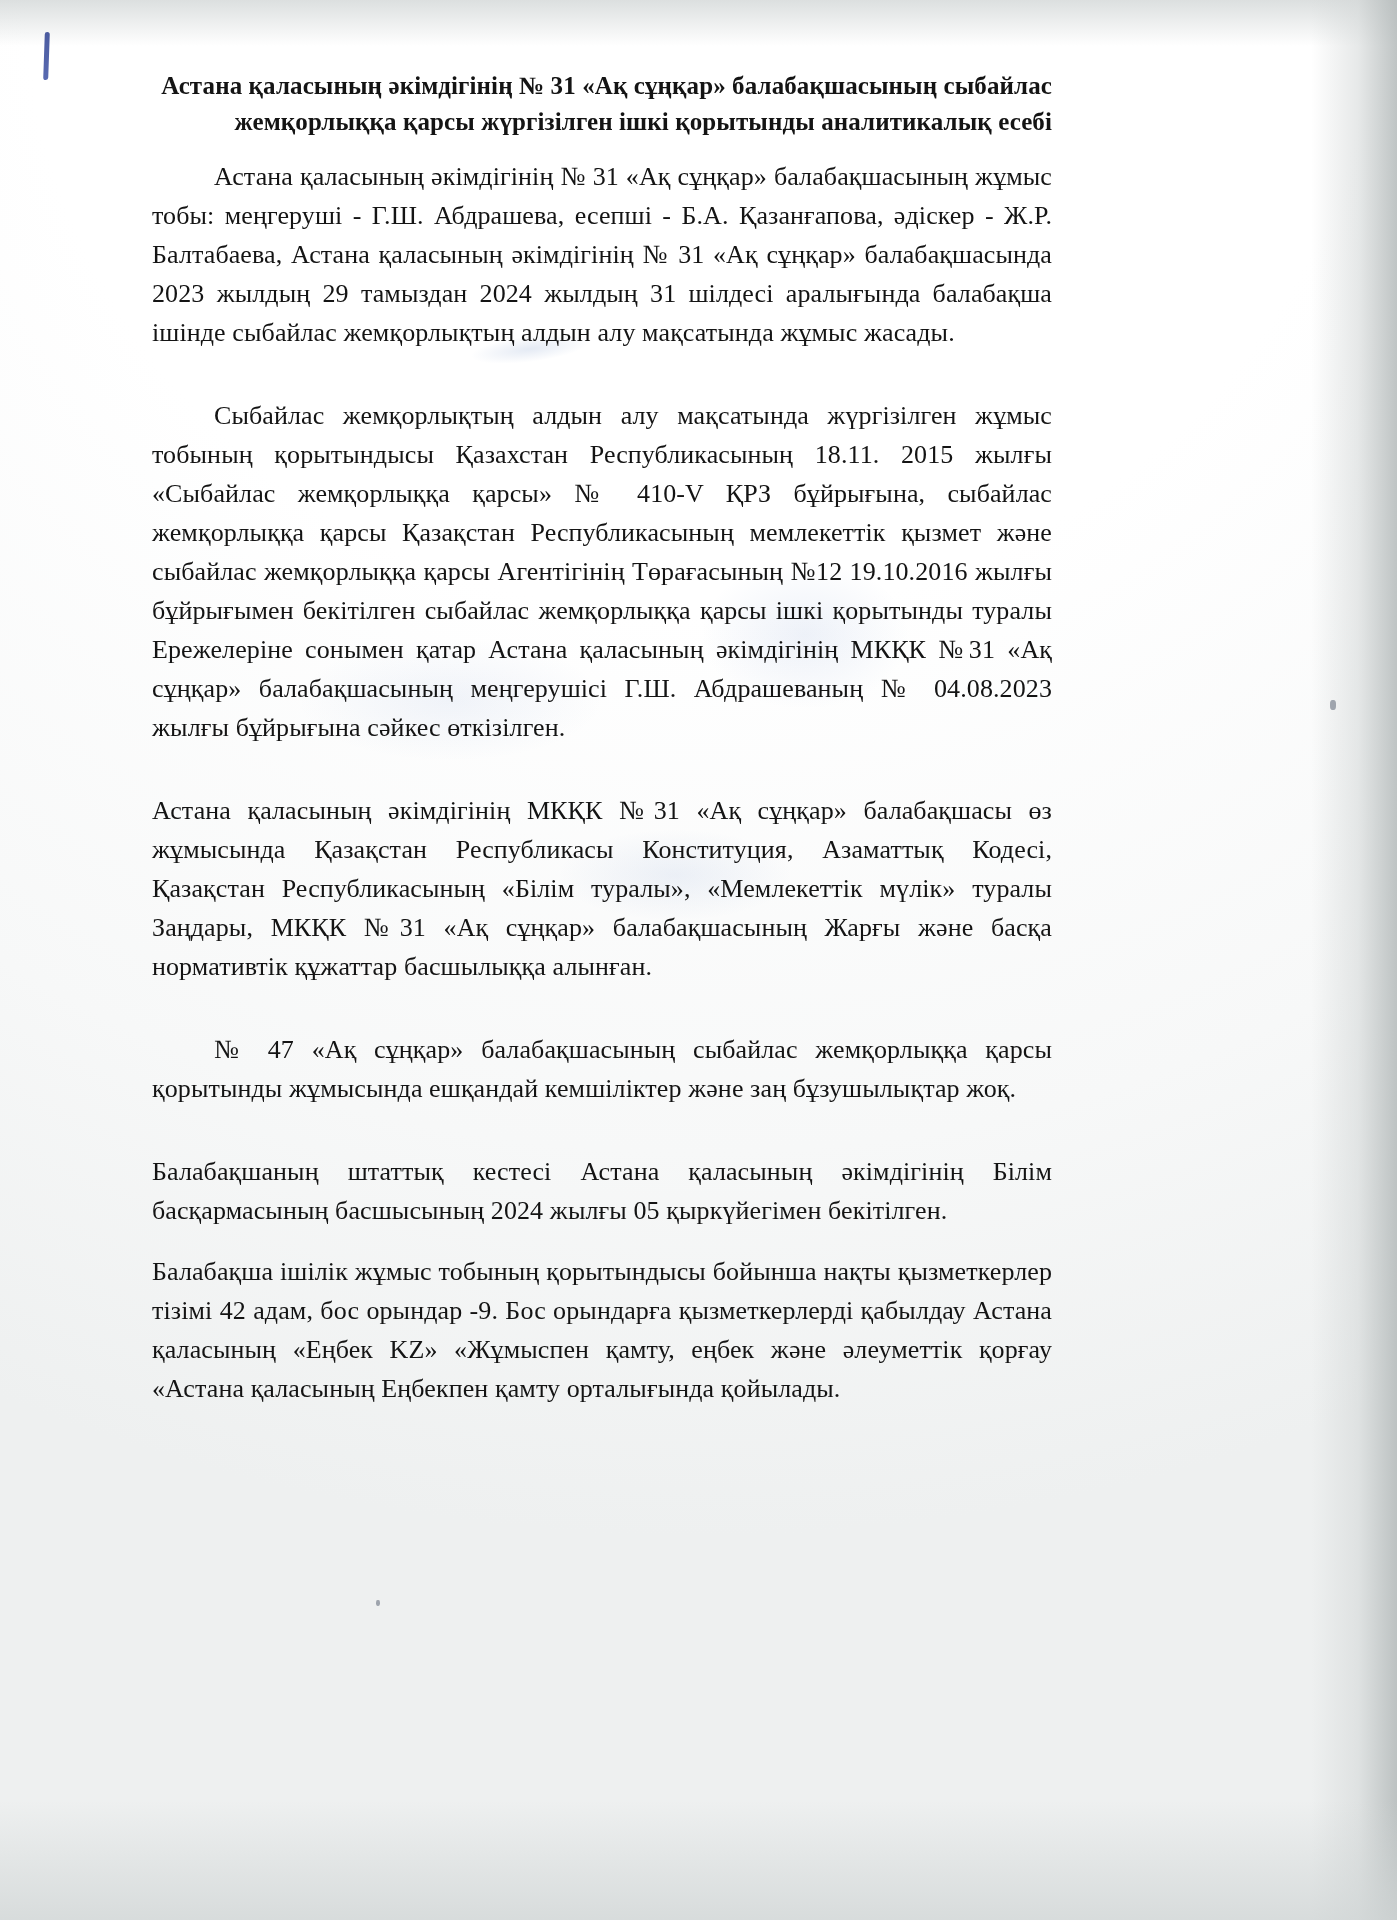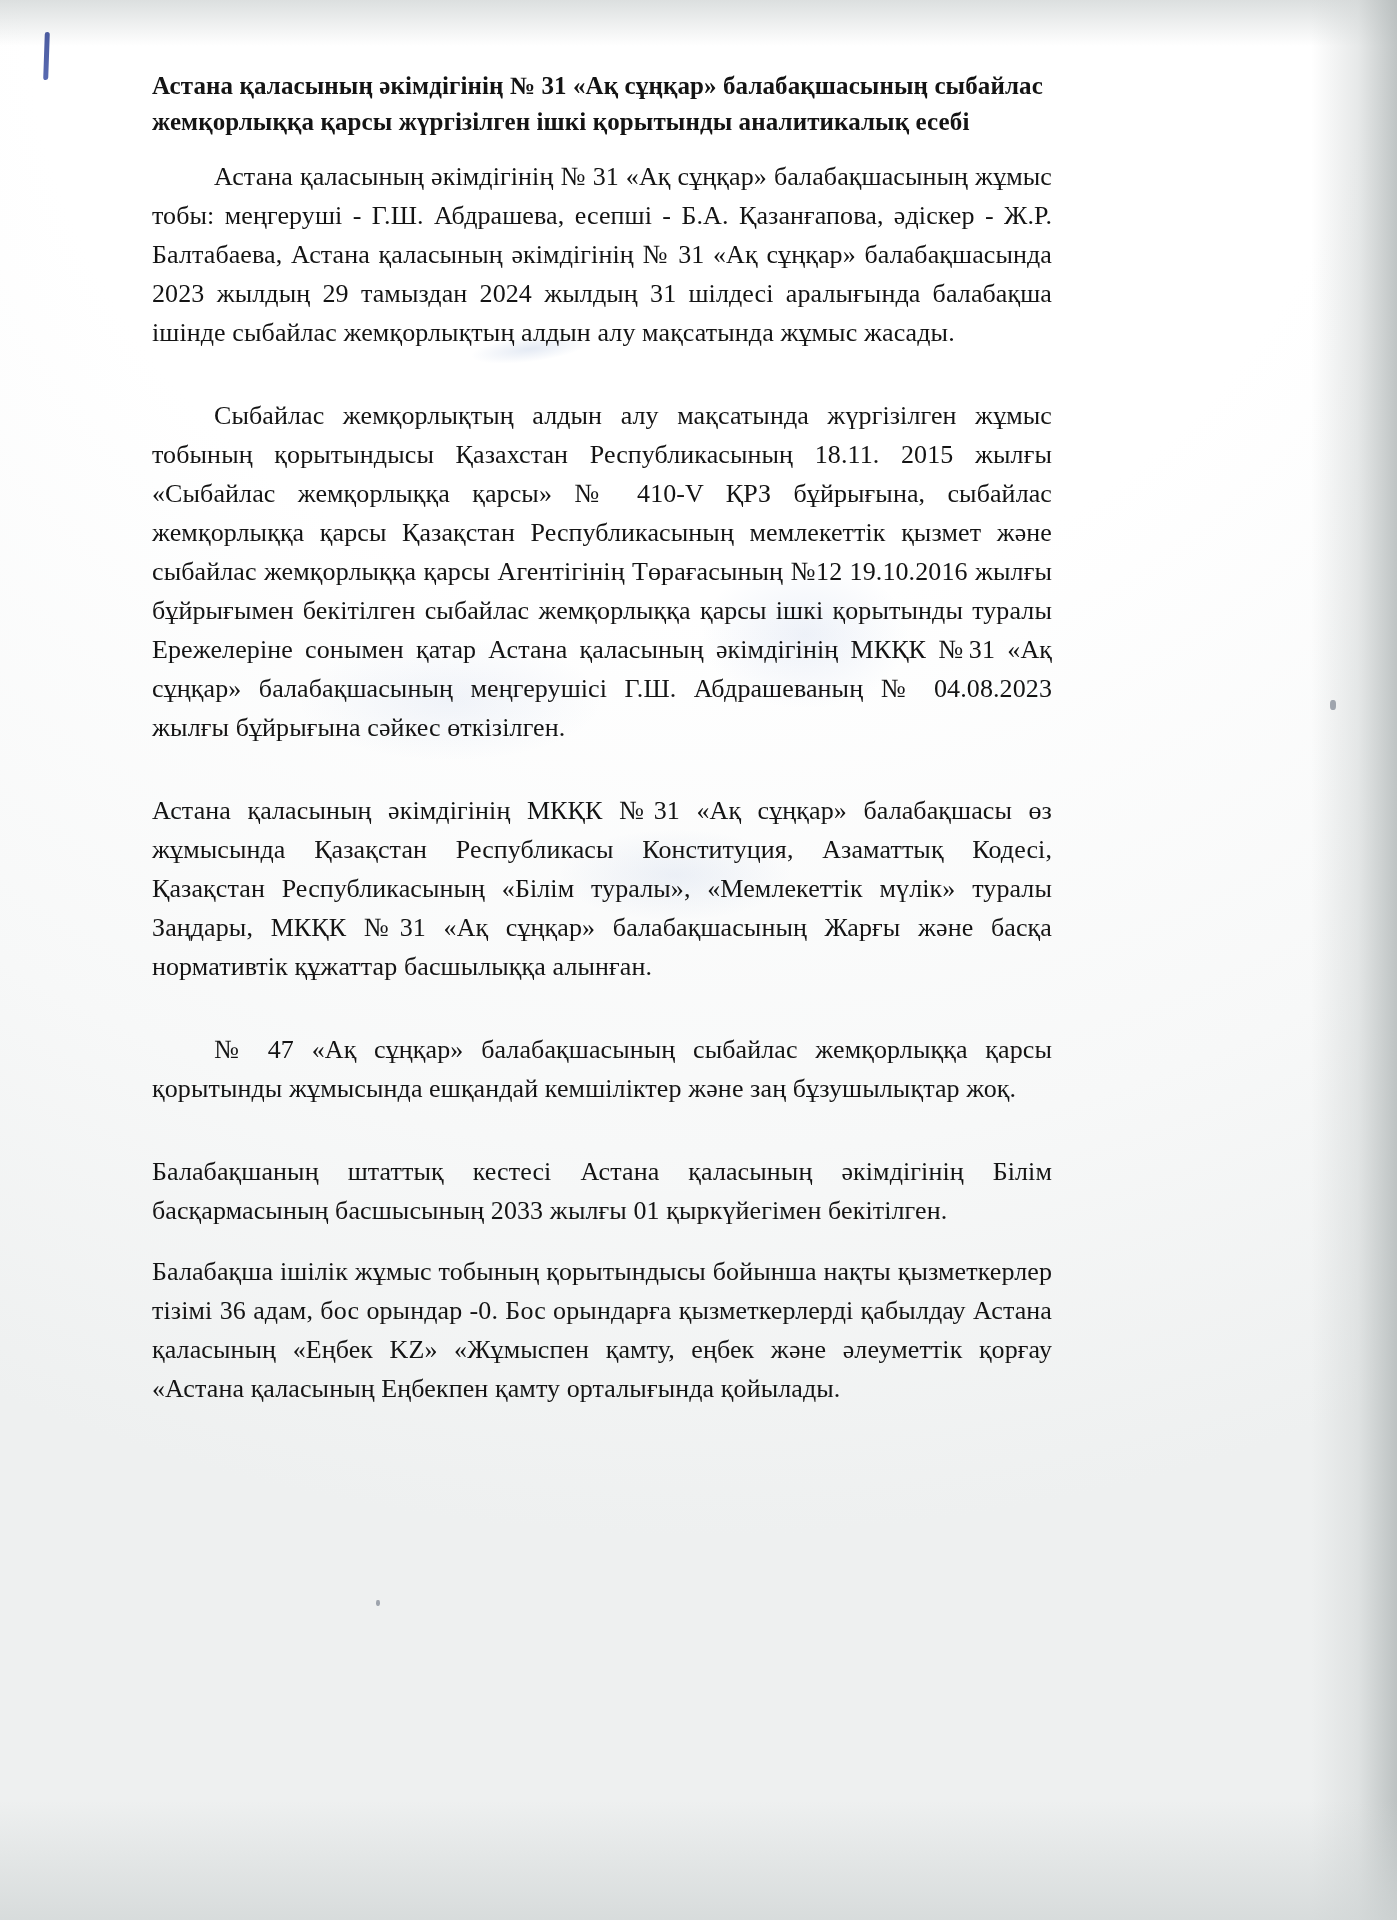--- a/index.html
+++ b/index.html
@@ -68,21 +68,21 @@
     position: absolute;
     left: 152px;
     top: 68px;
     width: 900px;
   }
 
   h1.doc-title {
     font-size: 25px;
     line-height: 1.42;
     font-weight: bold;
-    text-align: left;
+    text-align: right;
     margin: 0 0 18px 0;
     letter-spacing: 0.1px;
   }
 
   p.para {
     font-size: 26px;
     line-height: 1.5;
     text-align: justify;
     text-justify: inter-word;
     margin: 0 0 14px 0;
@@ -154,18 +154,18 @@
     <h1 class="doc-title">Астана қаласының әкімдігінің № 31 «Ақ сұңқар»  балабақшасының сыбайлас жемқорлыққа қарсы жүргізілген  ішкі қорытынды аналитикалық есебі</h1>
 
     <p class="para indent">Астана  қаласының  әкімдігінің  №  31  «Ақ  сұңқар» балабақшасының   жұмыс тобы: меңгеруші - Г.Ш. Абдрашева, есепші - Б.А. Қазанғапова, әдіскер - Ж.Р. Балтабаева, Астана қаласының  әкімдігінің № 31 «Ақ сұңқар» балабақшасында 2023 жылдың 29 тамыздан  2024 жылдың 31 шілдесі аралығында  балабақша ішінде сыбайлас жемқорлықтың алдын алу  мақсатында  жұмыс  жасады.</p>
 
     <p class="para indent gap">Сыбайлас жемқорлықтың алдын алу мақсатында жүргізілген жұмыс тобының қорытындысы   Қазахстан Республикасының 18.11. 2015 жылғы «Сыбайлас жемқорлыққа қарсы» № 410-V ҚРЗ бұйрығына, сыбайлас жемқорлыққа қарсы Қазақстан Республикасының  мемлекеттік қызмет және сыбайлас жемқорлыққа қарсы Агентігінің Төрағасының  №12    19.10.2016 жылғы бұйрығымен бекітілген сыбайлас жемқорлыққа қарсы ішкі қорытынды туралы Ережелеріне сонымен қатар Астана қаласының әкімдігінің МКҚК №31 «Ақ сұңқар» балабақшасының  меңгерушісі Г.Ш. Абдрашеваның № 04.08.2023  жылғы бұйрығына сәйкес өткізілген.</p>
 
     <p class="para gap">Астана қаласының   әкімдігінің МКҚК №31 «Ақ сұңқар» балабақшасы өз жұмысында Қазақстан Республикасы Конституция, Азаматтық Кодесі, Қазақстан Республикасының «Білім туралы», «Мемлекеттік мүлік» туралы Заңдары, МКҚК №31 «Ақ сұңқар» балабақшасының Жарғы  және басқа нормативтік құжаттар басшылыққа алынған.</p>
 
     <p class="para indent gap">№ 47 «Ақ сұңқар» балабақшасының сыбайлас жемқорлыққа қарсы қорытынды жұмысында ешқандай кемшіліктер және заң бұзушылықтар жоқ.</p>
 
-    <p class="para gap">Балабақшаның штаттық кестесі Астана қаласының әкімдігінің   Білім басқармасының басшысының 2033 жылғы 01 қыркүйегімен бекітілген.</p>
+    <p class="para gap">Балабақшаның штаттық кестесі Астана қаласының әкімдігінің   Білім басқармасының басшысының 2024 жылғы 05 қыркүйегімен бекітілген.</p>
 
-    <p class="para">Балабақша ішілік жұмыс тобының қорытындысы бойынша нақты қызметкерлер тізімі 36 адам, бос орындар -0. Бос орындарға қызметкерлерді қабылдау Астана қаласының «Еңбек KZ»  «Жұмыспен қамту, еңбек және әлеуметтік қорғау  «Астана қаласының Еңбекпен қамту  орталығында қойылады.</p>
+    <p class="para">Балабақша ішілік жұмыс тобының қорытындысы бойынша нақты қызметкерлер тізімі 42 адам, бос орындар -9. Бос орындарға қызметкерлерді қабылдау Астана қаласының «Еңбек KZ»  «Жұмыспен қамту, еңбек және әлеуметтік қорғау  «Астана қаласының Еңбекпен қамту  орталығында қойылады.</p>
 
   </div>
 </div>
 
 </body></html>

